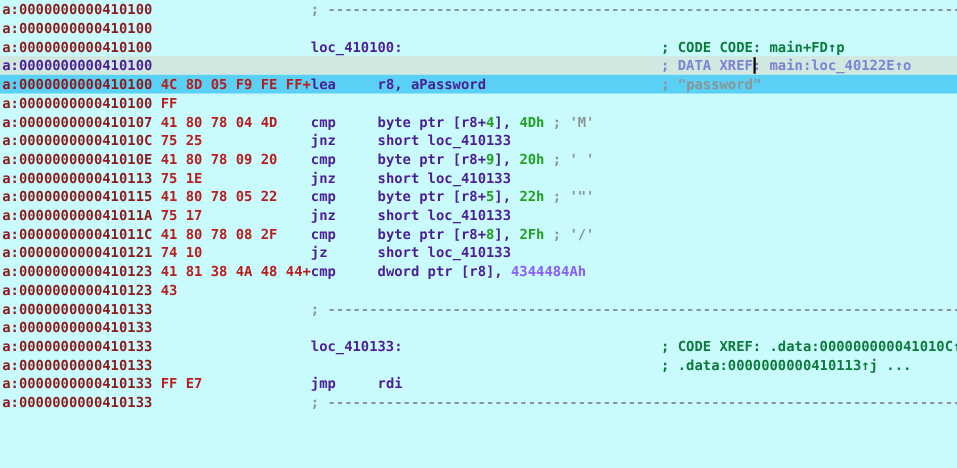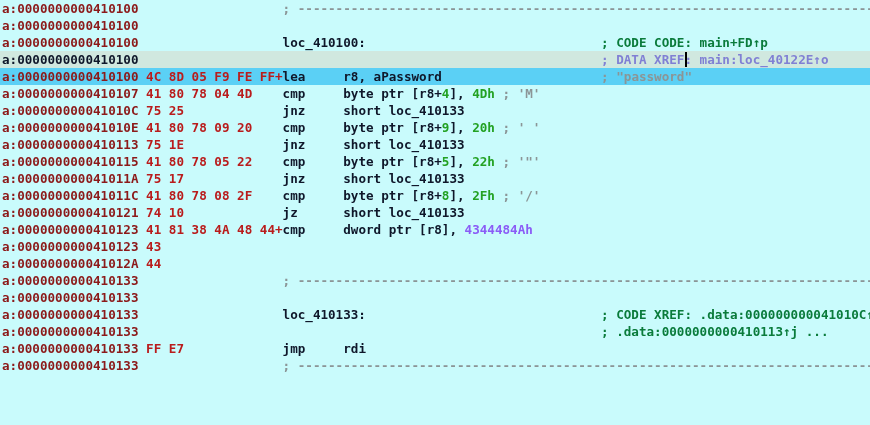--- a/index.html
+++ b/index.html
@@ -20,51 +20,51 @@
     height:17px;
     margin:0;padding:0 0 0 2px;
     white-space:pre;
     font:inherit;
     overflow:hidden;
   }
   .bg-cur{background:#D0E8DF;}
   .bg-sel{background:#5BD0F5;}
   .ca{color:#8C1A1A;} 
   .cb{color:#b91c1c;} 
-  .cc{color:#0f172a;text-align:right;} 
+  .cc{color:#4c1d95;text-align:right;} 
   .cn{color:#23A123;} 
   .co{color:#8b5cf6;} 
   .cx{color:#0A7B3B;} 
   .cd{color:#8080D4;} 
   .cg{color:#8B9596;} 
   .caret{
     position:absolute;
     top:1px;width:2px;height:15px;
     background:#000;
   }
 </style>
 </head>
 <body>
 
 <div class="disasm" id="disasm">
     <pre class="row"><span class="ca">a:0000000000410100</span>                   <span class="cg">; ------------------------------------------------------------------------------------------------</span></pre>
     <pre class="row"><span class="ca">a:0000000000410100</span></pre>
     <pre class="row"><span class="ca">a:0000000000410100</span>                   <span class="cc">loc_410100:</span>                               <span class="cx">; CODE CODE: main+FD↑p</span></pre>
     <pre class="row bg-cur"><span class="cc">a:0000000000410100</span>                                                             <span class="cd">; DATA XREF: main:loc_40122E↑o</span><span class="caret" style="left: 684.997px;"></span></pre>
     <pre class="row bg-sel"><span class="ca">a:0000000000410100</span> <span class="cb">4C 8D 05 F9 FE FF+</span><span class="cc">lea</span>     <span class="cc">r8, aPassword</span>                     <span class="cg">; "password"</span></pre>
+    <pre class="row"><span class="ca">a:0000000000410100</span> <span class="cb">FF</span></pre>
     <pre class="row"><span class="ca">a:0000000000410107</span> <span class="cb">41 80 78 04 4D</span>    <span class="cc">cmp</span>     <span class="cc">byte ptr [r8+</span><span class="cn">4</span><span class="cc">], </span><span class="cn">4Dh</span><span class="cg"> ; 'M'</span></pre>
     <pre class="row"><span class="ca">a:000000000041010C</span> <span class="cb">75 25</span>             <span class="cc">jnz</span>     <span class="cc">short loc_410133</span></pre>
     <pre class="row"><span class="ca">a:000000000041010E</span> <span class="cb">41 80 78 09 20</span>    <span class="cc">cmp</span>     <span class="cc">byte ptr [r8+</span><span class="cn">9</span><span class="cc">], </span><span class="cn">20h</span><span class="cg"> ; ' '</span></pre>
     <pre class="row"><span class="ca">a:0000000000410113</span> <span class="cb">75 1E</span>             <span class="cc">jnz</span>     <span class="cc">short loc_410133</span></pre>
     <pre class="row"><span class="ca">a:0000000000410115</span> <span class="cb">41 80 78 05 22</span>    <span class="cc">cmp</span>     <span class="cc">byte ptr [r8+</span><span class="cn">5</span><span class="cc">], </span><span class="cn">22h</span><span class="cg"> ; '"'</span></pre>
     <pre class="row"><span class="ca">a:000000000041011A</span> <span class="cb">75 17</span>             <span class="cc">jnz</span>     <span class="cc">short loc_410133</span></pre>
     <pre class="row"><span class="ca">a:000000000041011C</span> <span class="cb">41 80 78 08 2F</span>    <span class="cc">cmp</span>     <span class="cc">byte ptr [r8+</span><span class="cn">8</span><span class="cc">], </span><span class="cn">2Fh</span><span class="cg"> ; '/'</span></pre>
     <pre class="row"><span class="ca">a:0000000000410121</span> <span class="cb">74 10</span>             <span class="cc">jz</span>      <span class="cc">short loc_410133</span></pre>
     <pre class="row"><span class="ca">a:0000000000410123</span> <span class="cb">41 81 38 4A 48 44+</span><span class="cc">cmp</span>     <span class="cc">dword ptr [r8], </span><span class="co">4344484Ah</span></pre>
     <pre class="row"><span class="ca">a:0000000000410123</span> <span class="cb">43</span></pre>
-    <pre class="row"><span class="ca">a:000000000041012A</span> <span class="cb">44</span></pre>
     <pre class="row"><span class="ca">a:0000000000410133</span>                   <span class="cg">; ------------------------------------------------------------------------------------------------</span></pre>
     <pre class="row"><span class="ca">a:0000000000410133</span></pre>
     <pre class="row"><span class="ca">a:0000000000410133</span>                   <span class="cc">loc_410133:</span>                               <span class="cx">; CODE XREF: .data:000000000041010C↑j</span></pre>
     <pre class="row"><span class="ca">a:0000000000410133</span>                                                             <span class="cx">; .data:0000000000410113↑j ...</span></pre>
     <pre class="row"><span class="ca">a:0000000000410133</span> <span class="cb">FF E7</span>             <span class="cc">jmp</span>     <span class="cc">rdi</span></pre>
     <pre class="row"><span class="ca">a:0000000000410133</span>                   <span class="cg">; ------------------------------------------------------------------------------------------------</span></pre>
   </div>
 
 </body></html>

